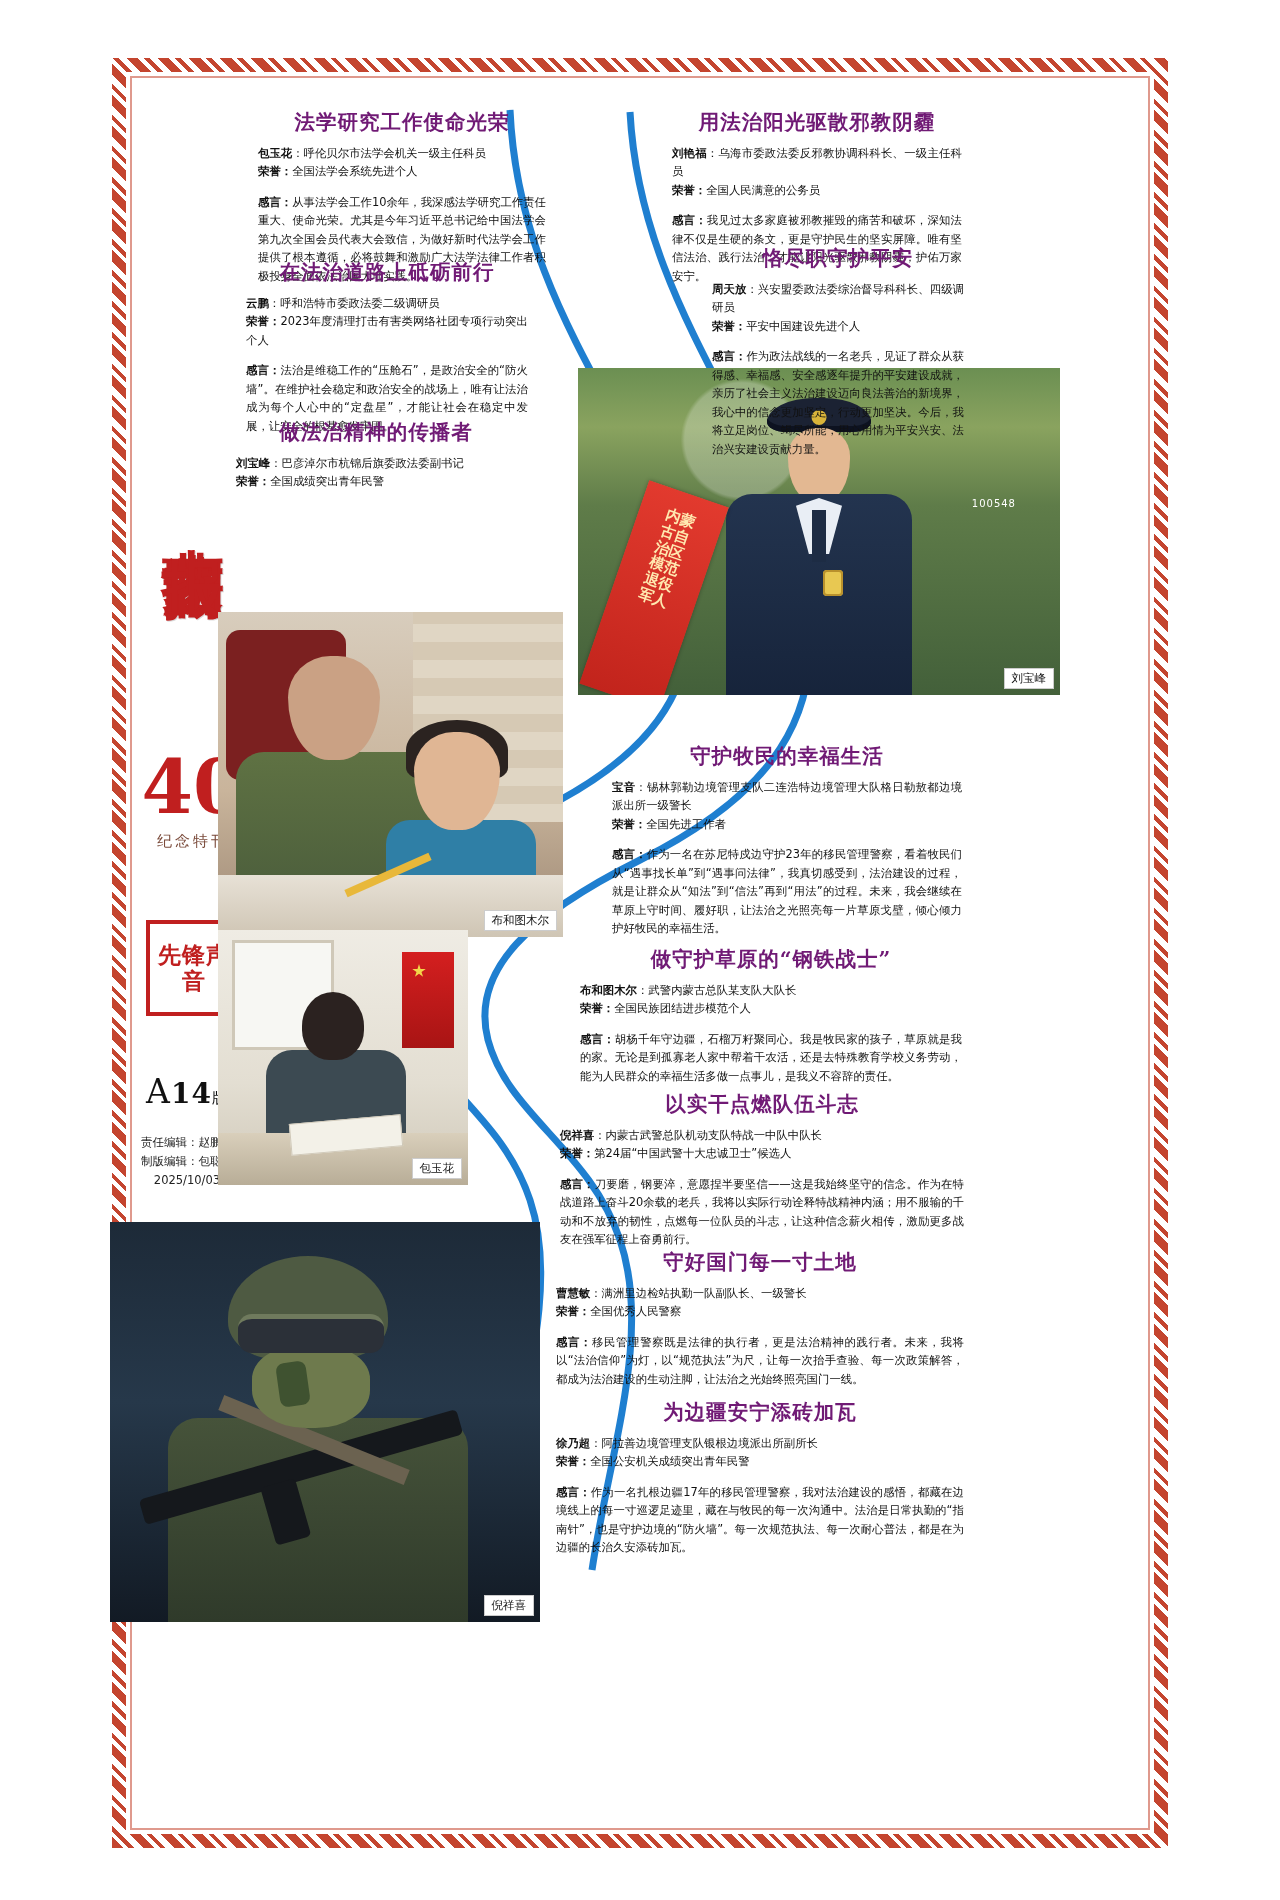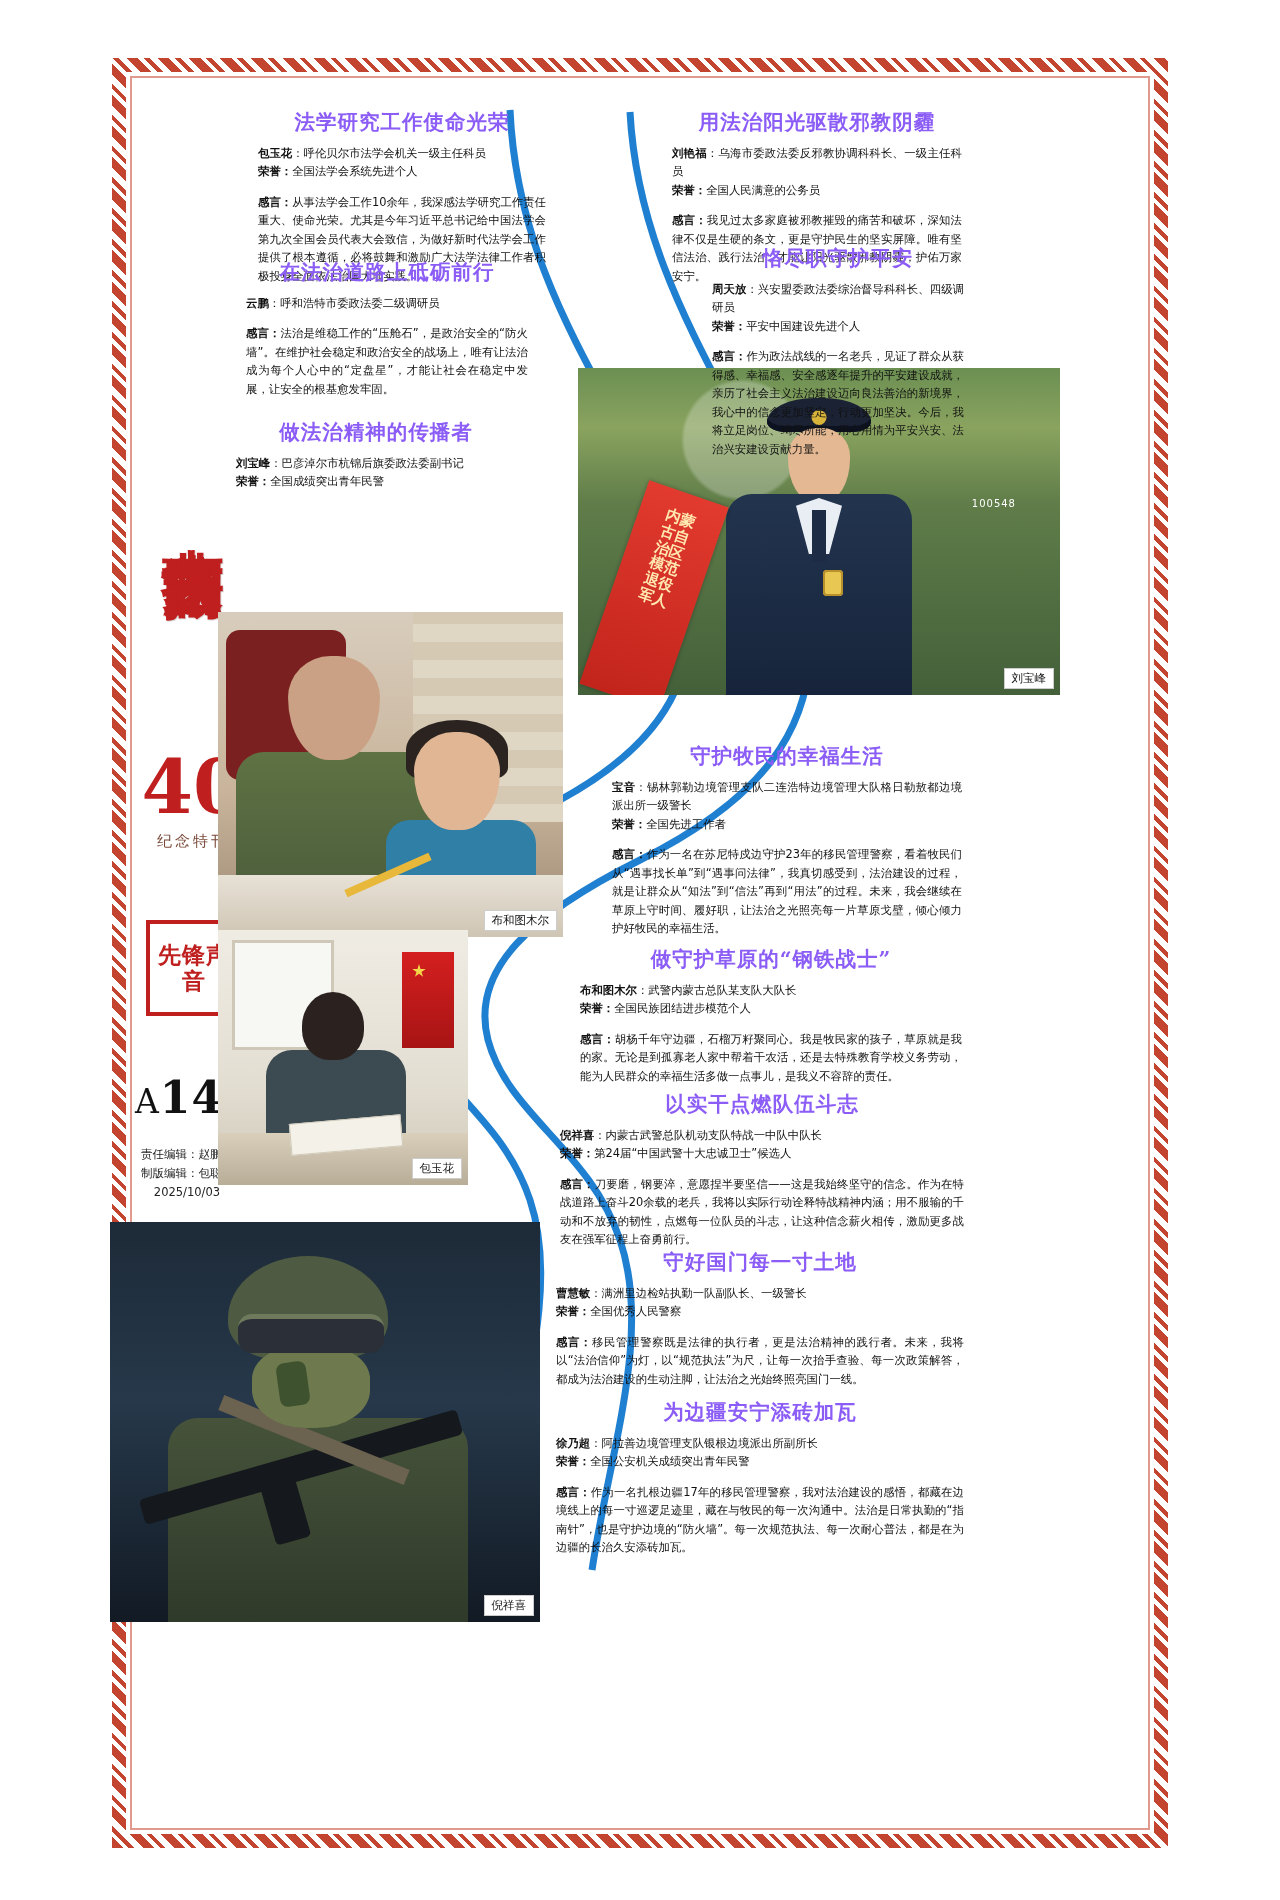--- a/index.html
+++ b/index.html
@@ -51,32 +51,32 @@
     font-family:"DejaVu Serif","Liberation Serif",serif;
     font-size:23px;font-weight:700;line-height:1.15;text-align:center;
     letter-spacing:1px;
   }
   
   .pagenum{
     position:absolute;left:92px;top:1072px;width:190px;text-align:center;
     font-family:"DejaVu Serif","Liberation Serif",serif;
   }
   .pagenum .big{font-size:33px;color:#111;letter-spacing:1px;}
-  .pagenum .big .num{font-size:44px;font-weight:700;}
+  .pagenum .big .num{font-size:28px;font-weight:700;}
   .pagenum .big .ban{font-size:15px;}
   .pagenum .credits{
     margin-top:22px;font-family:"DejaVu Sans","Liberation Sans",sans-serif;
     font-size:11.5px;color:#222;line-height:1.65;
   }
   
   .article{position:absolute;}
   .article h2{
     margin:0 0 8px 0;
     font-family:"DejaVu Serif","Liberation Serif",serif;
-    font-size:20.5px;font-weight:700;color:#8b5cf6;text-align:center;
+    font-size:20.5px;font-weight:700;color:#701a75;text-align:center;
     letter-spacing:1px;
   }
   .article .line{
     margin:0;font-size:11.4px;line-height:1.62;color:#111;
     text-align:justify;
   }
   .article .line .lbl{font-weight:700;}
   .article .body{margin-top:12px;text-indent:0;}
   
   .photo{position:absolute;overflow:hidden;}
@@ -347,20 +347,23 @@
   <p class="line body">
     <span class="lbl">感言：</span><span>从事法学会工作10余年，我深感法学研究工作责任重大、使命光荣。尤其是今年习近平总书记给中国法学会第九次全国会员代表大会致信，为做好新时代法学会工作提供了根本遵循，必将鼓舞和激励广大法学法律工作者积极投身全面依法治国大地实践。</span>
   </p>
 </div>
 
 <div class="article" style="left:246px;top:258px;width:282px;">
   <h2>在法治道路上砥砺前行</h2>
   <p class="line">
     <span class="lbl">云鹏</span>：<span>呼和浩特市委政法委二级调研员</span>
   </p>
+  <p class="line">
+    <span class="lbl">荣誉：</span><span>2023年度清理打击有害类网络社团专项行动突出个人</span>
+  </p>
   <p class="line body">
     <span class="lbl">感言：</span><span>法治是维稳工作的“压舱石”，是政治安全的“防火墙”。在维护社会稳定和政治安全的战场上，唯有让法治成为每个人心中的“定盘星”，才能让社会在稳定中发展，让安全的根基愈发牢固。</span>
   </p>
 </div>
 
 <div class="article" style="left:236px;top:418px;width:280px;">
   <h2>做法治精神的传播者</h2>
   <p class="line">
     <span class="lbl">刘宝峰</span>：<span>巴彦淖尔市杭锦后旗委政法委副书记</span>
   </p>

